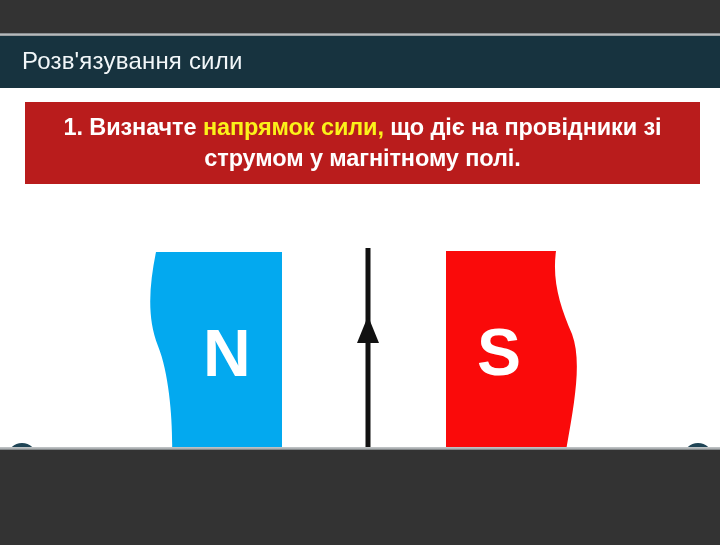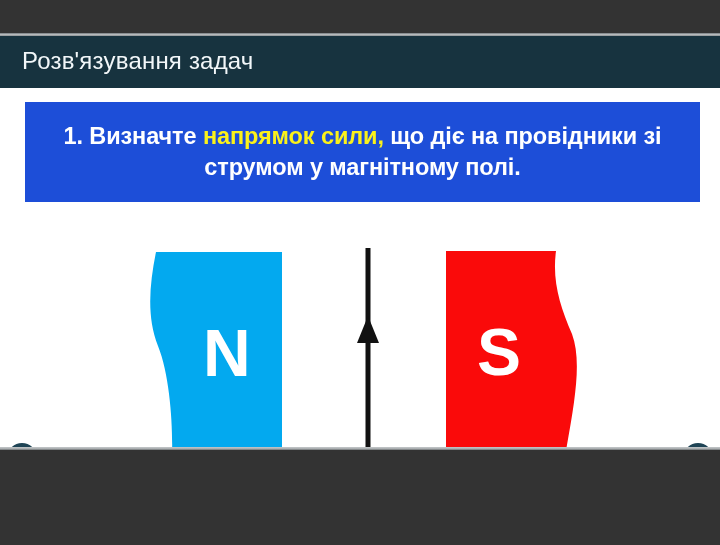--- a/index.html
+++ b/index.html
@@ -39,22 +39,22 @@
   }
   .title-bar .title-text {
     position:absolute; left:22px; top:11px;
     font-size:24px;
     color:#f2f7f9;
     letter-spacing:0.2px;
     white-space:nowrap;
   }
   .callout {
     position:absolute; left:25px; top:66px;
-    width:675px; height:100px;
-    background:#1d4ed8;
+    width:675px; height:82px;
+    background:#b91c1c;
     display:flex; align-items:center; justify-content:center;
     text-align:center;
     padding:0 8px;
   }
   .callout .callout-text {
     font-size:23.5px;
     font-weight:bold;
     color:#ffffff;
     line-height:1.30;
     letter-spacing:-0.1px;
@@ -104,21 +104,21 @@
 <body>
 
 <div id="app">
 
   <div class="top-band"></div>
   <div class="top-rule"></div>
 
   <div class="slide">
 
     <div class="title-bar">
-      <div class="title-text">Розв'язування задач</div>
+      <div class="title-text">Розв'язування сили</div>
     </div>
 
     <div class="callout">
       <div class="callout-text">
         <span>1. </span><span>Визначте </span><span class="hl">напрямок сили,</span><span> що діє на провідники зі струмом у магнітному полі.</span>
       </div>
     </div>
 
     <div class="figure">
 

